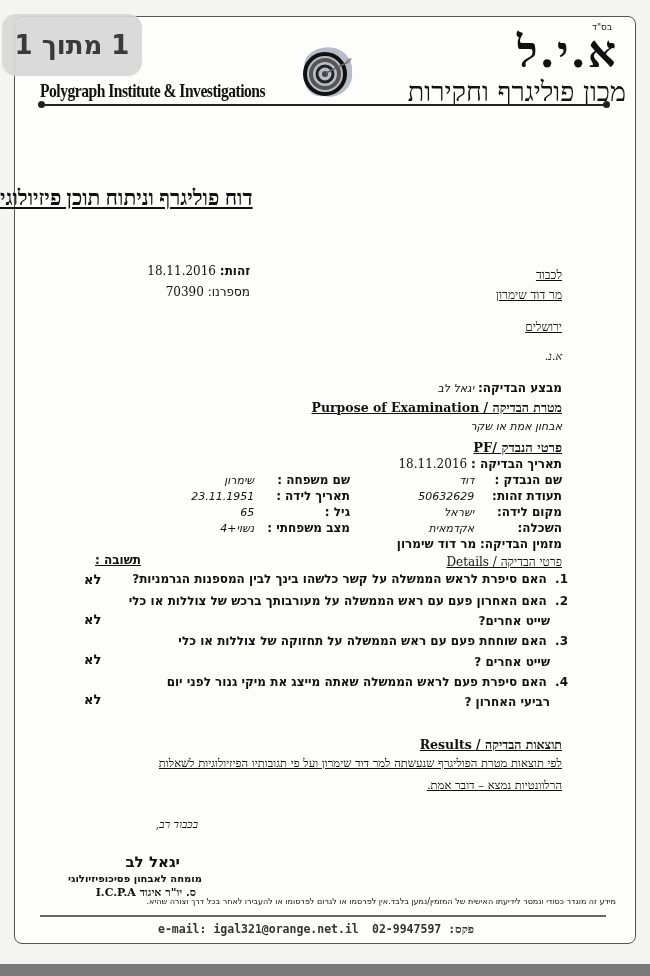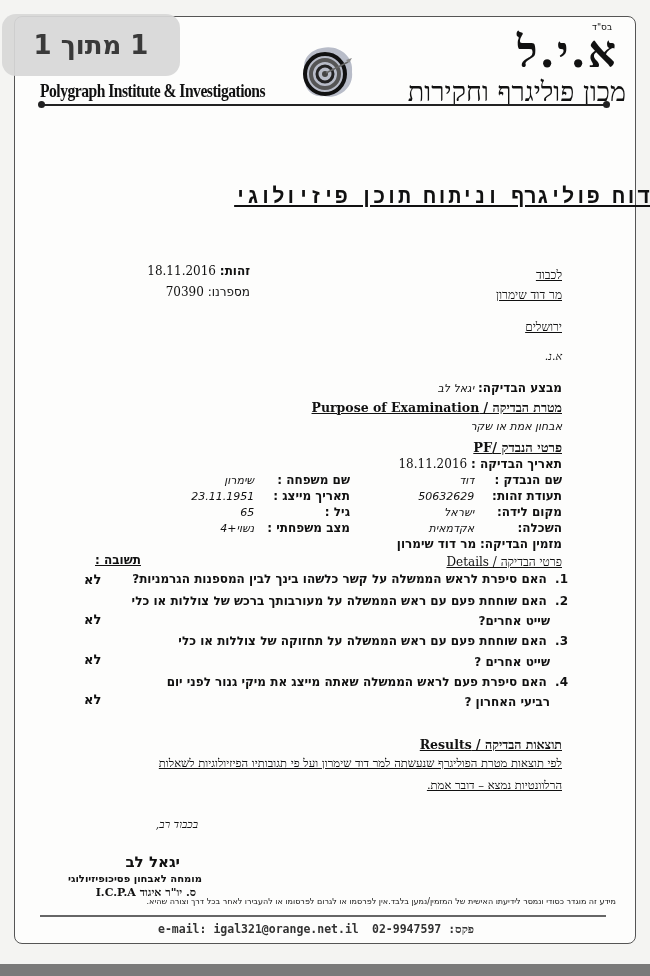--- a/index.html
+++ b/index.html
@@ -1,30 +1,30 @@
 <!DOCTYPE html>
 <html><head>
 <meta charset="utf-8">
 <style>
   html,body{margin:0;padding:0;}
   body{width:650px;height:976px;background:#f4f4f2;position:relative;overflow:hidden;font-family:"DejaVu Serif",serif;color:#111;}
   .page{position:absolute;left:14px;top:16px;width:622px;height:928px;background:#fdfdfc;border:1.5px solid #555;border-radius:8px;box-sizing:border-box;}
   .bottom-bar{position:absolute;left:0;top:964px;width:650px;height:12px;background:#7a7a7a;}
-  .badge{position:absolute;left:2px;top:14px;width:178px;height:62px;background:rgba(215,215,215,0.93);border-radius:14px;display:flex;align-items:center;justify-content:center;font-family:"DejaVu Sans",sans-serif;font-size:26px;font-weight:bold;color:#3a3a3a;direction:rtl;z-index:5;}
+  .badge{position:absolute;left:2px;top:14px;width:140px;height:62px;background:rgba(215,215,215,0.93);border-radius:14px;display:flex;align-items:center;justify-content:center;font-family:"DejaVu Sans",sans-serif;font-size:26px;font-weight:bold;color:#3a3a3a;direction:rtl;z-index:5;}
   .abs{position:absolute;}
   .rtl{direction:rtl;text-align:right;}
   .bsd{left:592px;top:22px;font-size:9px;font-family:"DejaVu Sans",sans-serif;}
   .logo-main{right:32px;top:26px;font-size:44px;font-weight:bold;font-family:"DejaVu Serif",serif;letter-spacing:2px;}
   .logo-sub{right:24px;top:76px;font-size:27px;font-family:"DejaVu Serif",serif;margin-left:28px;}
   .logo-en{left:40px;top:80px;font-size:19px;font-weight:bold;font-family:"Liberation Serif",serif;letter-spacing:-0.6px;transform:scaleX(0.82);transform-origin:left center;white-space:nowrap;}
   .header-rule{left:42px;top:104px;width:564px;height:2px;background:#222;}
   .dot-l{left:38px;top:101px;width:7px;height:7px;border-radius:50%;background:#222;}
   .dot-r{left:603px;top:101px;width:7px;height:7px;border-radius:50%;background:#222;}
   .target{left:298px;top:42px;width:60px;height:60px;}
-  .title{left:0;width:650px;top:186px;text-align:right;font-size:21px;font-weight:bold;text-decoration:underline;direction:rtl;font-family:Liberation Mono, monospace;}
+  .title{left:0;width:650px;top:186px;text-align:left;font-size:21px;font-weight:bold;text-decoration:underline;direction:rtl;font-family:Liberation Serif, serif;}
   .t12{font-size:12px;}
   .t11{font-size:11px;font-style:italic;}
   .b{font-weight:bold;}
   .u{text-decoration:underline;}
   .sans{font-family:"DejaVu Sans",sans-serif;}
   .lbl{font-family:"DejaVu Sans",sans-serif;font-weight:bold;font-size:12px;}
   .q{font-family:"DejaVu Sans",sans-serif;font-weight:bold;font-size:12px;white-space:nowrap;}
   .ans{font-family:"DejaVu Sans",sans-serif;font-weight:bold;font-size:13px;}
   .results{font-size:11.5px;text-decoration:underline;font-family:"DejaVu Serif",serif;}
   .sig-name{font-family:"DejaVu Sans",sans-serif;font-weight:bold;font-size:15px;}
@@ -106,39 +106,39 @@
 <div class="abs rtl t12" style="right:88px;top:537px;">
   <span class="lbl">מזמין הבדיקה:</span>
   <span class="lbl">מר דוד שימרון</span>
 </div>
 
 <div class="abs rtl t12" style="right:300px;top:473px;">
   <span class="lbl" style="display:inline-block;width:92px;">שם משפחה :</span>
   <span class="sans t11">שימרון</span>
 </div>
 <div class="abs rtl t12" style="right:300px;top:489px;">
-  <span class="lbl" style="display:inline-block;width:92px;">תאריך מייצג :</span>
+  <span class="lbl" style="display:inline-block;width:92px;">תאריך לידה :</span>
   <span class="sans t11">23.11.1951</span>
 </div>
 <div class="abs rtl t12" style="right:300px;top:505px;">
   <span class="lbl" style="display:inline-block;width:92px;">גיל :</span>
   <span class="sans t11">65</span>
 </div>
 <div class="abs rtl t12" style="right:300px;top:521px;">
   <span class="lbl" style="display:inline-block;width:92px;">מצב משפחתי :</span>
   <span class="sans t11">נשוי+4</span>
 </div>
 
 <div class="abs rtl u t12" style="right:88px;top:555px;font-family:'DejaVu Serif',serif;">פרטי הבדיקה / Details</div>
 <div class="abs rtl lbl u" style="left:95px;top:553px;">תשובה :</div>
 
 <div class="abs rtl q" style="right:82px;top:572px;"><span>1.</span>&nbsp; <span>האם סיפרת לראש הממשלה על קשר כלשהו בינך לבין המספנות הגרמניות?</span></div>
 <div class="abs ans" style="left:84px;top:572px;">לא</div>
 
-<div class="abs rtl q" style="right:82px;top:594px;"><span>2.</span>&nbsp; <span>האם שוחחת פעם עם ראש הממשלה על מעורבותך ברכש של צוללות או כלי</span></div>
+<div class="abs rtl q" style="right:82px;top:594px;"><span>2.</span>&nbsp; <span>האם האחרון פעם עם ראש הממשלה על מעורבותך ברכש של צוללות או כלי</span></div>
 <div class="abs rtl q" style="right:100px;top:614px;">שייט אחרים?</div>
 <div class="abs ans" style="left:84px;top:612px;">לא</div>
 
 <div class="abs rtl q" style="right:82px;top:634px;"><span>3.</span>&nbsp; <span>האם שוחחת פעם עם ראש הממשלה על תחזוקה של צוללות או כלי</span></div>
 <div class="abs rtl q" style="right:100px;top:655px;">שייט אחרים ?</div>
 <div class="abs ans" style="left:84px;top:652px;">לא</div>
 
 <div class="abs rtl q" style="right:82px;top:675px;"><span>4.</span>&nbsp; <span>האם סיפרת פעם לראש הממשלה שאתה מייצג את מיקי גנור לפני יום</span></div>
 <div class="abs rtl q" style="right:100px;top:695px;">רביעי האחרון ?</div>
 <div class="abs ans" style="left:84px;top:692px;">לא</div>

